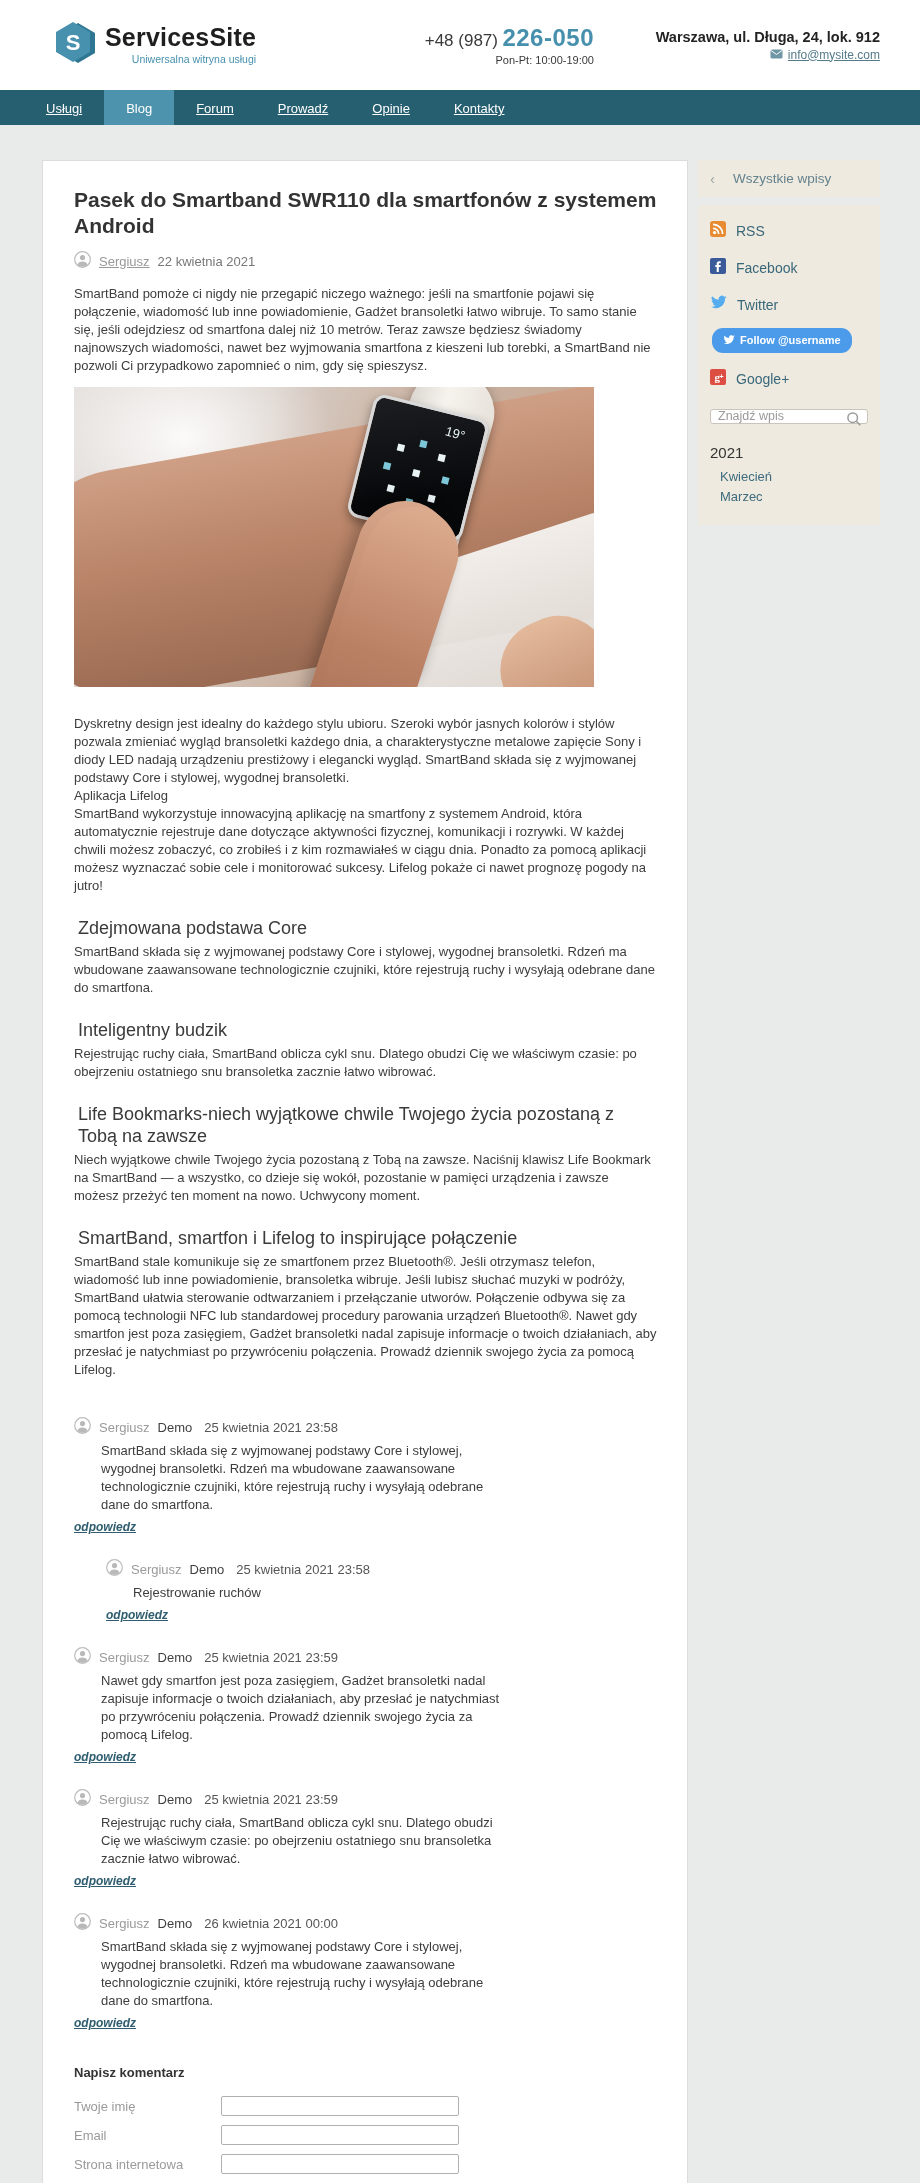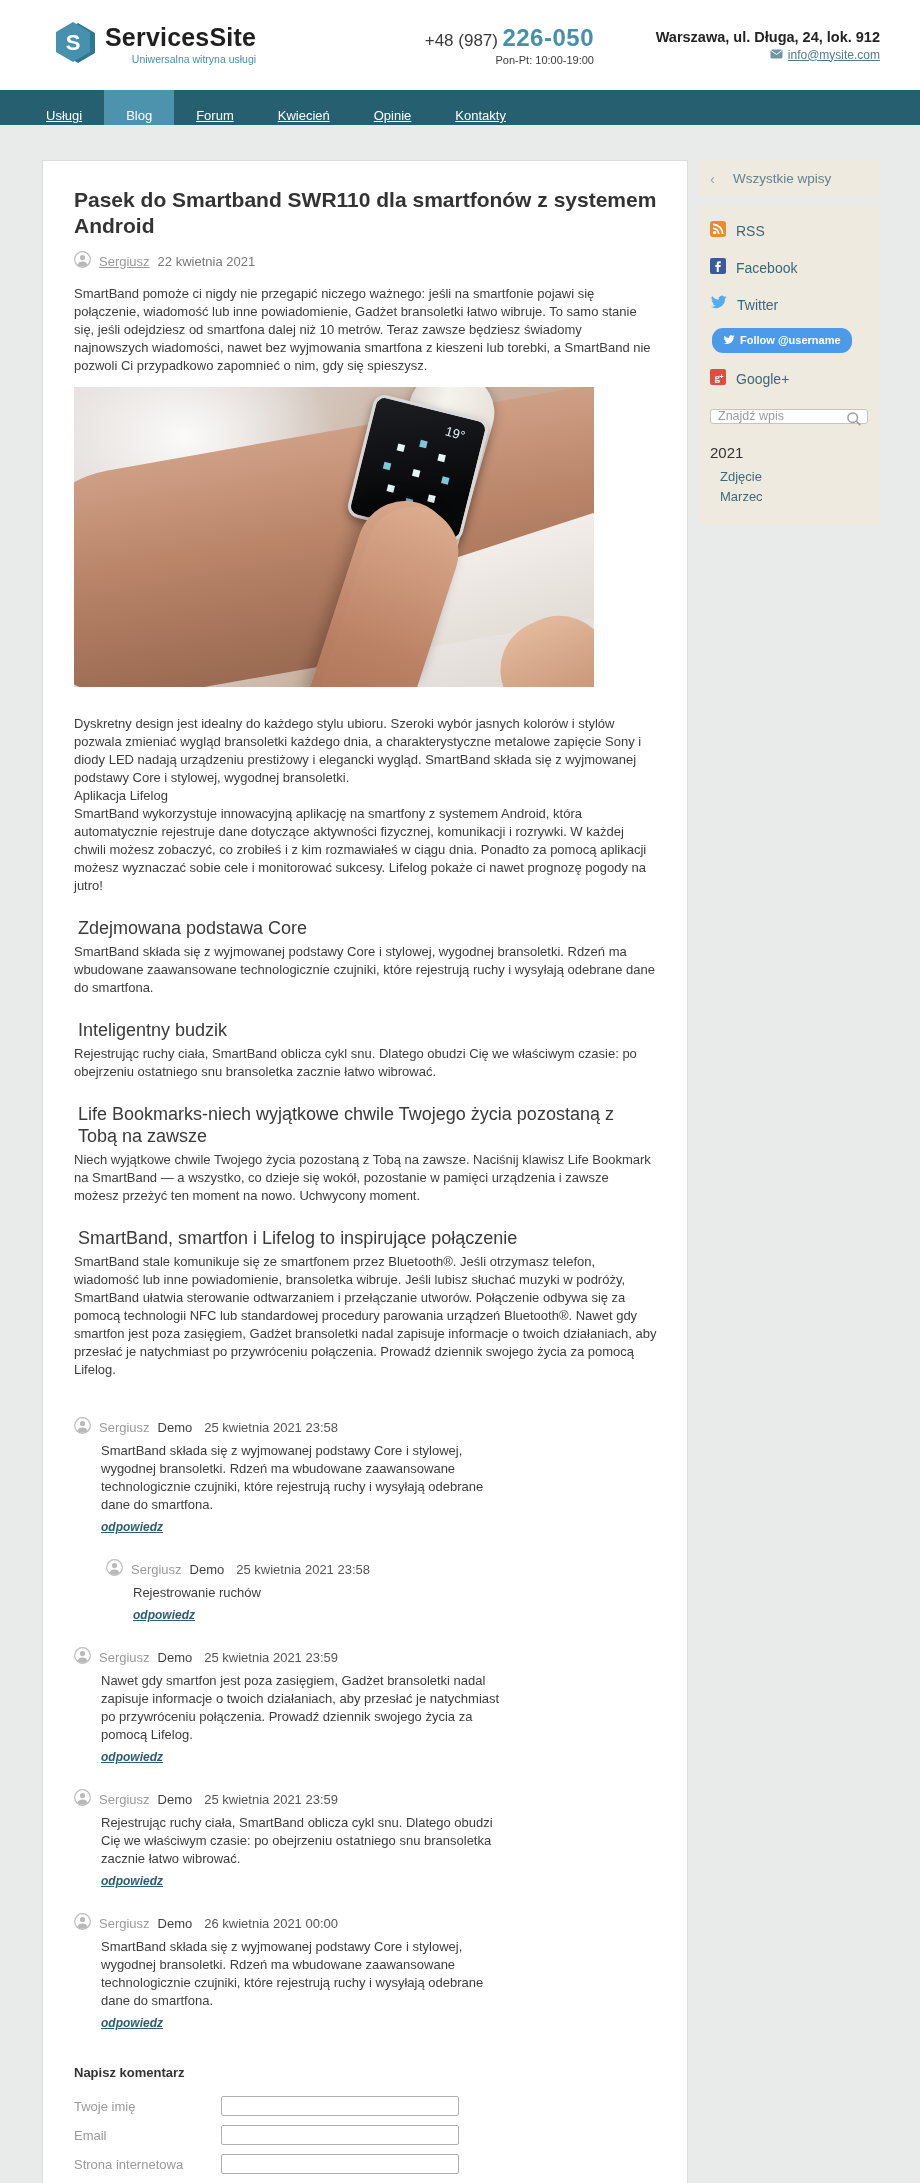--- a/index.html
+++ b/index.html
@@ -16,21 +16,21 @@
   .phone-prefix{font-size:17px;color:#3a3a3a;}
   .phone-number{font-size:24px;font-weight:bold;color:#4790ad;letter-spacing:.5px;}
   .phone-hours{font-size:11px;color:#3a3a3a;margin-top:2px;}
   .addr{margin-left:auto;text-align:right;}
   .addr-line{font-size:14.5px;font-weight:bold;color:#232323;}
   .email-row{margin-top:3px;font-size:12px;display:flex;justify-content:flex-end;align-items:center;gap:5px;}
   .email-link{color:#557a8a;text-decoration:underline;cursor:pointer;}
 
   
   .nav{background:#265f70;height:35px;display:flex;align-items:stretch;padding-left:24px;}
-  .nav-item{color:#fff;font-size:13px;line-height:35px;padding:8px 22px;text-decoration:underline;cursor:pointer;}
+  .nav-item{color:#fff;font-size:13px;line-height:35px;padding:1px 22px;text-decoration:underline;cursor:pointer;}
   .nav-item.active{background:#4e93ae;text-decoration:none;}
 
   
   .content{display:flex;align-items:flex-start;gap:10px;padding:35px 40px 28px 42px;}
   .card{width:646px;box-sizing:border-box;background:#fff;border:1px solid #dcdcdc;padding:26px 30px 30px 31px;}
   .sidebar{width:182px;flex:none;}
 
   
   .post-title{font-size:21px;line-height:26px;font-weight:bold;color:#333;margin:0 0 12px;}
   .post-meta{display:flex;align-items:center;gap:8px;margin-bottom:14px;font-size:13px;}
@@ -65,21 +65,21 @@
 
   
   .comments{margin-top:38px;}
   .comment{margin-bottom:24px;}
   .comment.nested{margin-left:32px;}
   .c-head{display:flex;align-items:center;gap:8px;font-size:13px;}
   .c-author{color:#9a9a9a;}
   .c-author2{color:#3f3f3f;}
   .c-date{color:#555;margin-left:4px;}
   .c-body{margin:5px 0 3px 27px;font-size:13px;line-height:18px;color:#3d3d3d;max-width:402px;}
-  .reply-link{margin-left:27px;font-size:12px;font-weight:bold;font-style:italic;text-decoration:underline;color:#2f5d6f;cursor:pointer;display:inline-block;}
+  .reply-link{font-size:12px;font-weight:bold;font-style:italic;text-decoration:underline;color:#2f5d6f;cursor:pointer;display:inline-block;}
 
   
   .form-heading{font-size:13px;font-weight:bold;color:#333;margin:34px 0 16px;}
   .form-row{display:flex;align-items:flex-start;margin-bottom:9px;}
   .form-label{width:147px;flex:none;color:#9a9a9a;font-size:13px;padding-top:3px;}
   .text-input{width:238px;height:20px;border:1px solid #b0b0b0;border-radius:2px;box-sizing:border-box;font-size:12px;padding:0 4px;background:#fff;}
 
   
   .side-block{background:#eeeadf;margin-bottom:8px;}
   .allposts{padding:10px 12px;font-size:13.5px;display:flex;align-items:center;gap:18px;}
@@ -140,21 +140,21 @@
         </span>
         <a class="email-link">info@mysite.com</a>
       </div>
     </div>
   </div>
 
   <div class="nav">
     <a class="nav-item">Usługi</a>
     <a class="nav-item active">Blog</a>
     <a class="nav-item">Forum</a>
-    <a class="nav-item">Kwiecień</a>
+    <a class="nav-item">Prowadź</a>
     <a class="nav-item">Opinie</a>
     <a class="nav-item">Kontakty</a>
   </div>
 
   <div class="content">
 
     <div class="card">
       <h1 class="post-title">Pasek do Smartband SWR110 dla smartfonów z systemem Android</h1>
 
       <div class="post-meta">
@@ -371,21 +371,21 @@
           <span class="search-icon icon">
             <svg width="16" height="16" viewBox="0 0 16 16">
               <circle cx="6.7" cy="6.7" r="4.8" fill="none" stroke="#9a9a9a" stroke-width="1.5"></circle>
               <line x1="10.3" y1="10.3" x2="14.3" y2="14.3" stroke="#9a9a9a" stroke-width="1.6"></line>
             </svg>
           </span>
         </div>
 
         <div class="archive">
           <div class="archive-year">2021</div>
-          <a class="archive-month">Zdjęcie</a>
+          <a class="archive-month">Kwiecień</a>
           <a class="archive-month">Marzec</a>
         </div>
 
       </div>
     </div>
 
   </div>
 </div>
 
 </body></html>

